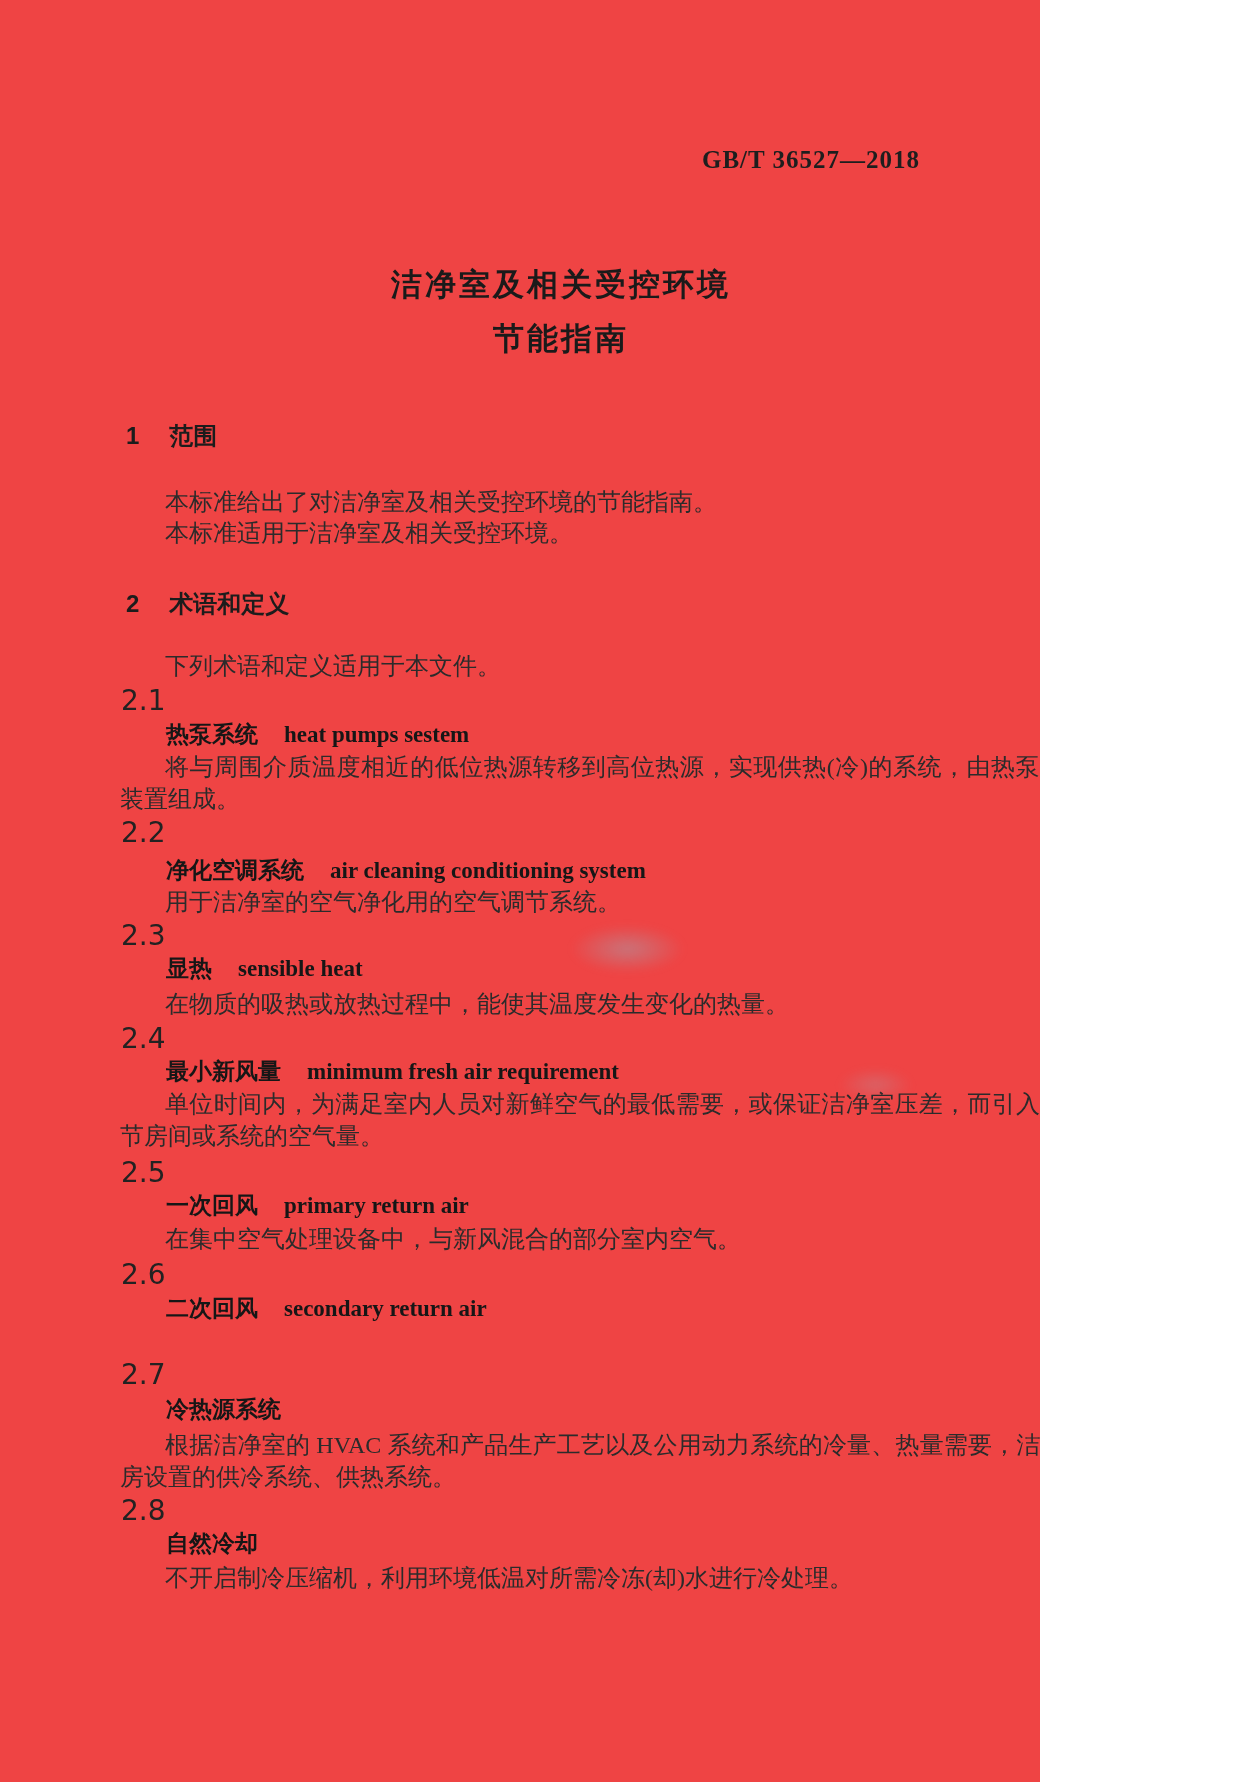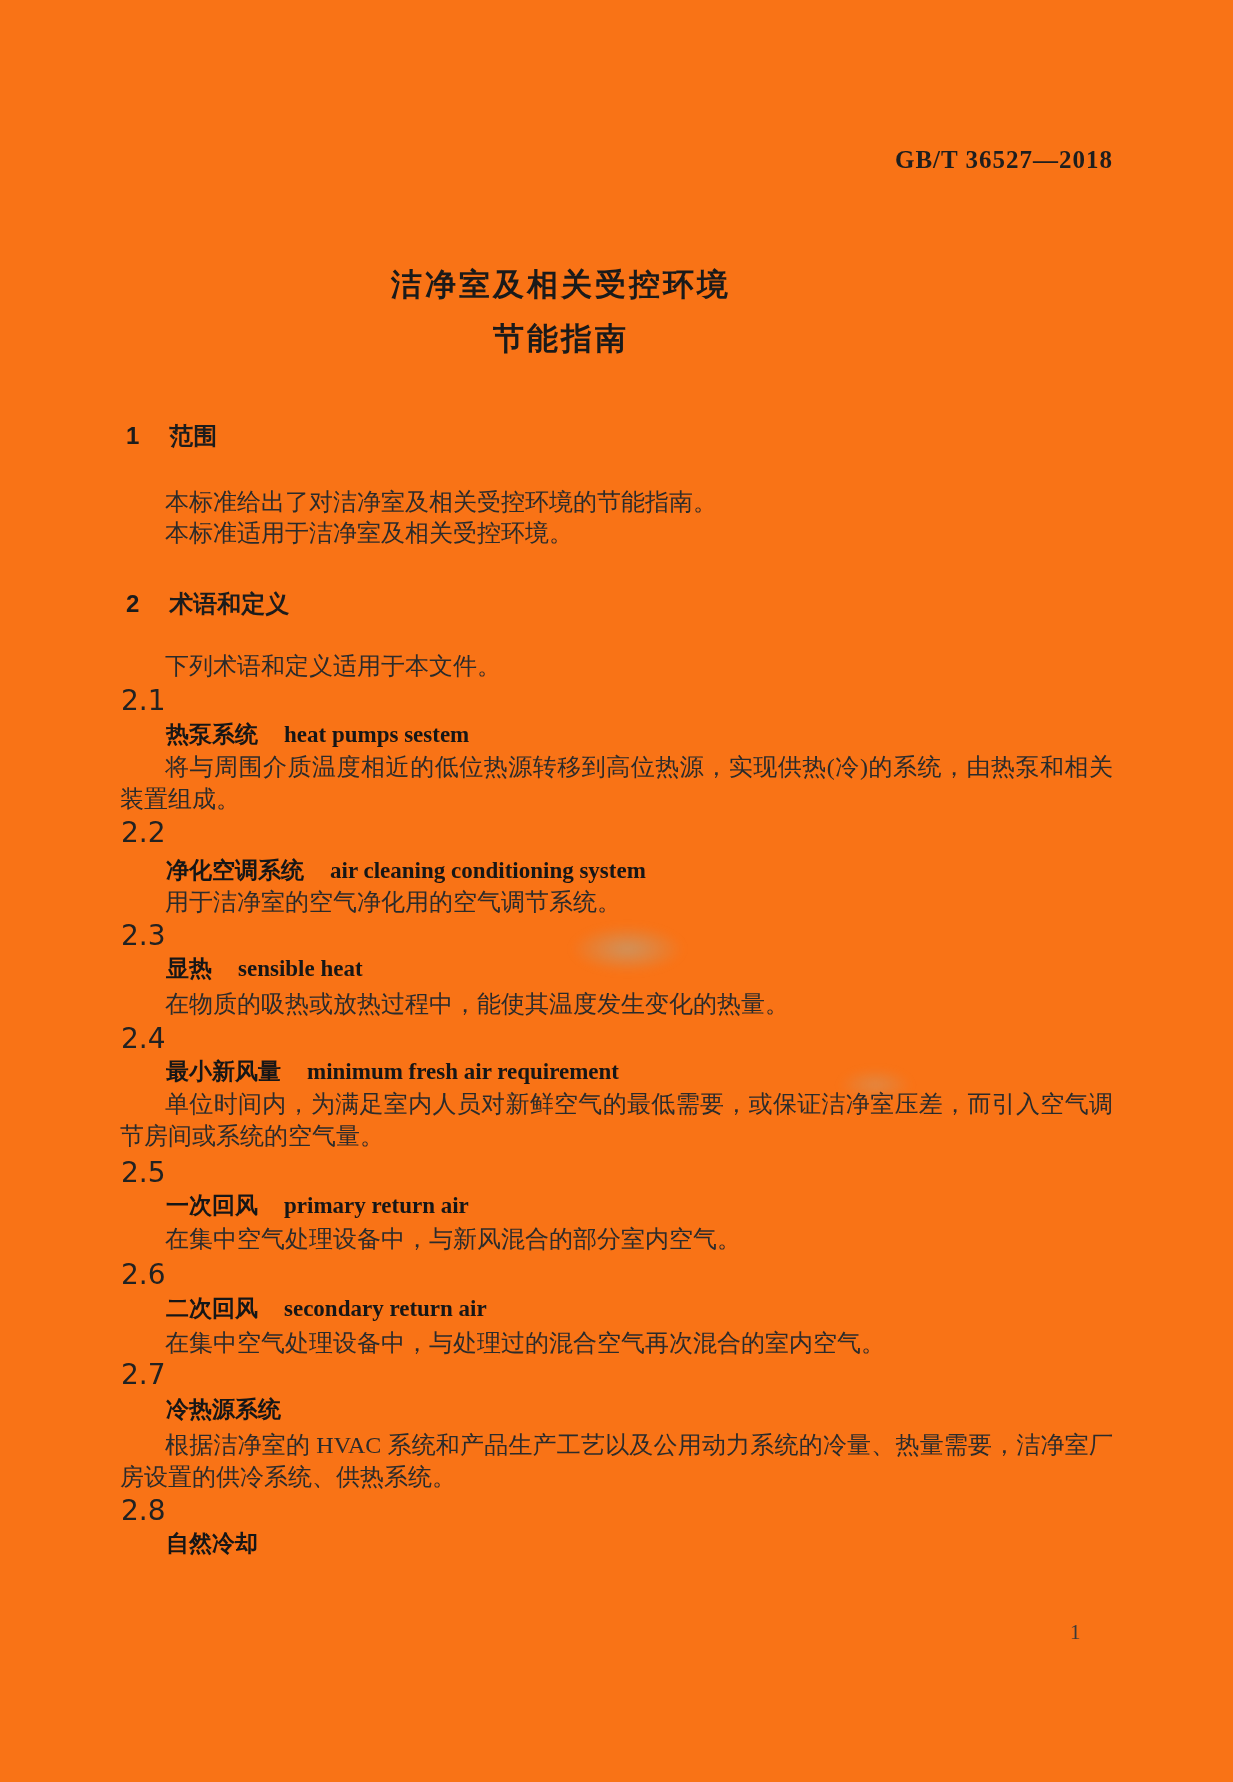--- a/index.html
+++ b/index.html
@@ -2,23 +2,23 @@
 <html><head>
 <meta charset="utf-8">
 <style>
   html, body {
     margin: 0;
     padding: 0;
     background: #ffffff;
   }
   .page {
     position: relative;
-    width: 1233px;
+    width: 1040px;
     height: 1782px;
-    background: #f97316;
+    background: #ef4444;
     overflow: hidden;
     font-family: "Liberation Serif", "DejaVu Serif", serif;
     color: #262626;
   }
   .ln { position: absolute; white-space: nowrap; }
 
   .header-code {
     top: 146px;
     right: 120px;
     font-family: "Liberation Serif", "DejaVu Serif", serif;
@@ -157,28 +157,28 @@
   <div class="ln term-num" style="top:1156px;">2.5</div>
   <div class="ln term-line" style="top:1190px;">
     <span class="term-zh">一次回风</span><span class="term-en">primary return air</span>
   </div>
   <div class="para" style="top:1224px;">在集中空气处理设备中，与新风混合的部分室内空气。</div>
 
   <div class="ln term-num" style="top:1258px;">2.6</div>
   <div class="ln term-line" style="top:1293px;">
     <span class="term-zh">二次回风</span><span class="term-en">secondary return air</span>
   </div>
-  <div class="para" style="top:1328px;">在集中空气处理设备中，与处理过的混合空气再次混合的室内空气。</div>
 
   <div class="ln term-num" style="top:1358px;">2.7</div>
   <div class="ln term-line" style="top:1394px;">
     <span class="term-zh">冷热源系统</span><span class="term-en"></span>
   </div>
   <div class="para" style="top:1430px;">根据洁净室的 HVAC 系统和产品生产工艺以及公用动力系统的冷量、热量需要，洁净室厂房设置的供冷系统、供热系统。</div>
 
   <div class="ln term-num" style="top:1494px;">2.8</div>
   <div class="ln term-line" style="top:1528px;">
     <span class="term-zh">自然冷却</span><span class="term-en"></span>
   </div>
+  <div class="para" style="top:1563px;">不开启制冷压缩机，利用环境低温对所需冷冻(却)水进行冷处理。</div>
 
   <div class="ln page-num">1</div>
 
 </div>
 
 </body></html>

